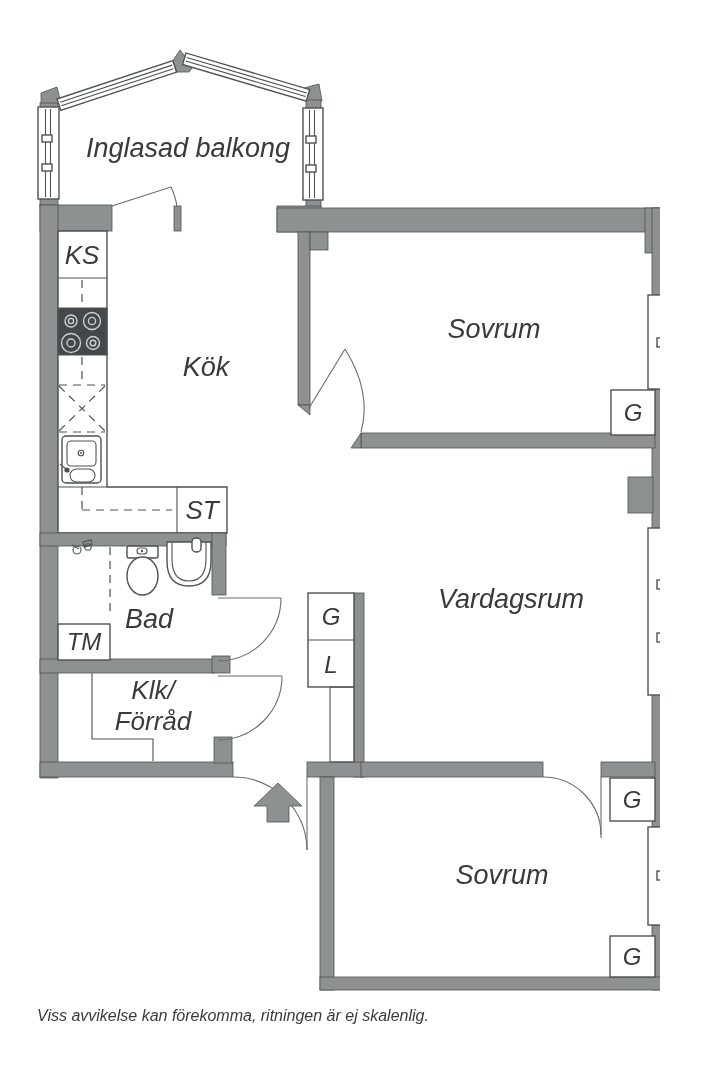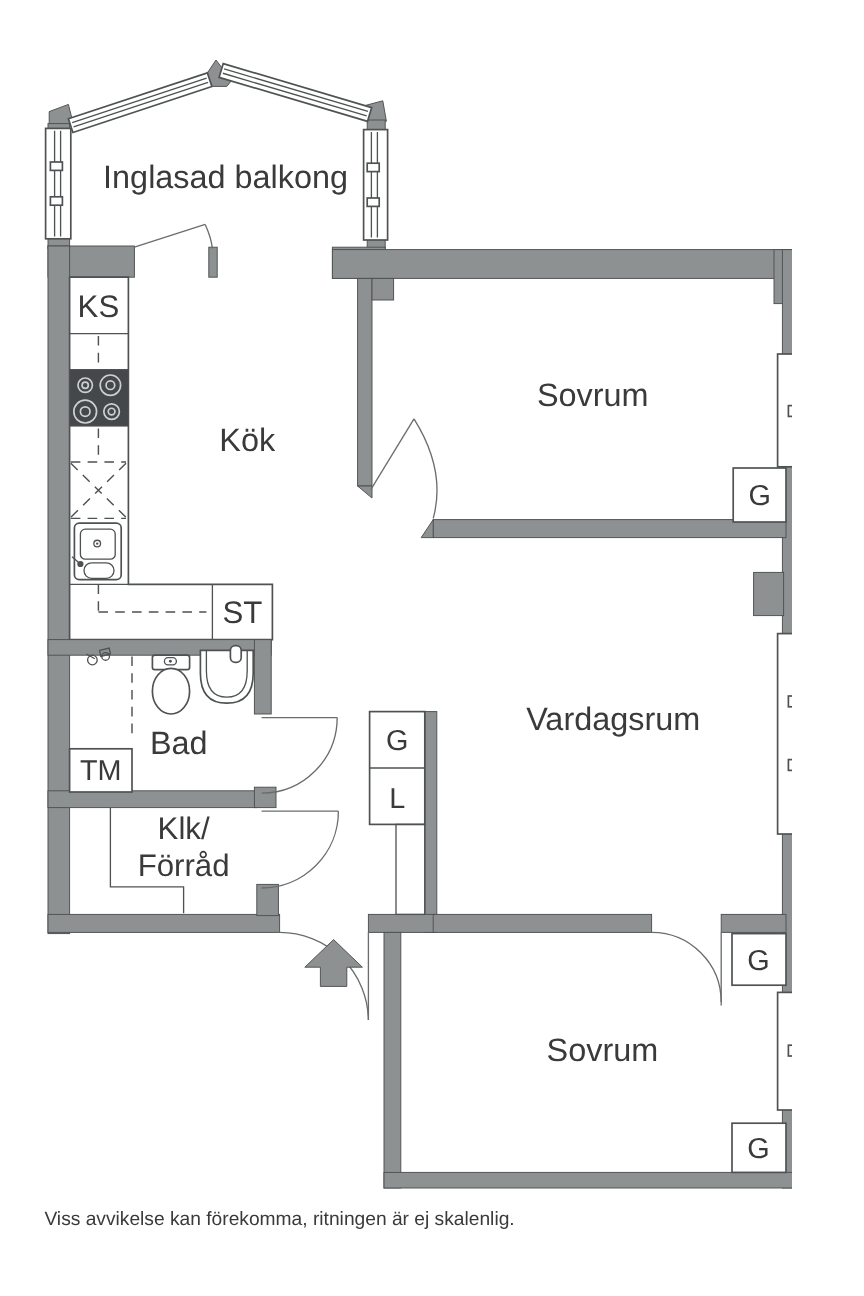--- a/index.html
+++ b/index.html
@@ -1,16 +1,16 @@
 <!DOCTYPE html>
 <html style="--wall: #8d9192; --line: #4e5253; --text: #3a3a3a; --stove: #45484a; --background: #ffffff;"><head>
 <meta charset="utf-8">
 <style>
   html,body{margin:0;padding:0;background:#fff;}
-  .page{position:relative;width:660px;height:1080px;background:var(--background,#fff);overflow:hidden;}
+  .page{position:relative;width:660px;height:1080px;background:var(--background,#fff);overflow:hidden;font-style:italic;}
   svg{display:block;}
   .wall{fill:var(--wall,#8d9192);stroke:var(--line,#4e5253);stroke-width:.8;}
   .box{fill:#fff;stroke:var(--line,#4e5253);stroke-width:1.4;}
   .thin{stroke:var(--line,#4e5253);stroke-width:1.1;fill:none;}
   .dash{stroke:var(--line,#4e5253);stroke-width:1.2;fill:none;stroke-dasharray:8 6;}
   .arc{stroke:#696d6e;stroke-width:1.1;fill:none;}
   .stove{fill:var(--stove,#45484a);stroke:var(--line,#4e5253);stroke-width:1;}
   .burner{stroke:#cdd0d0;stroke-width:1.4;fill:none;}
   .fixfill{fill:var(--line,#4e5253);}
   text{font-family:"Liberation Sans","DejaVu Sans",sans-serif;fill:var(--text,#3a3a3a);}

